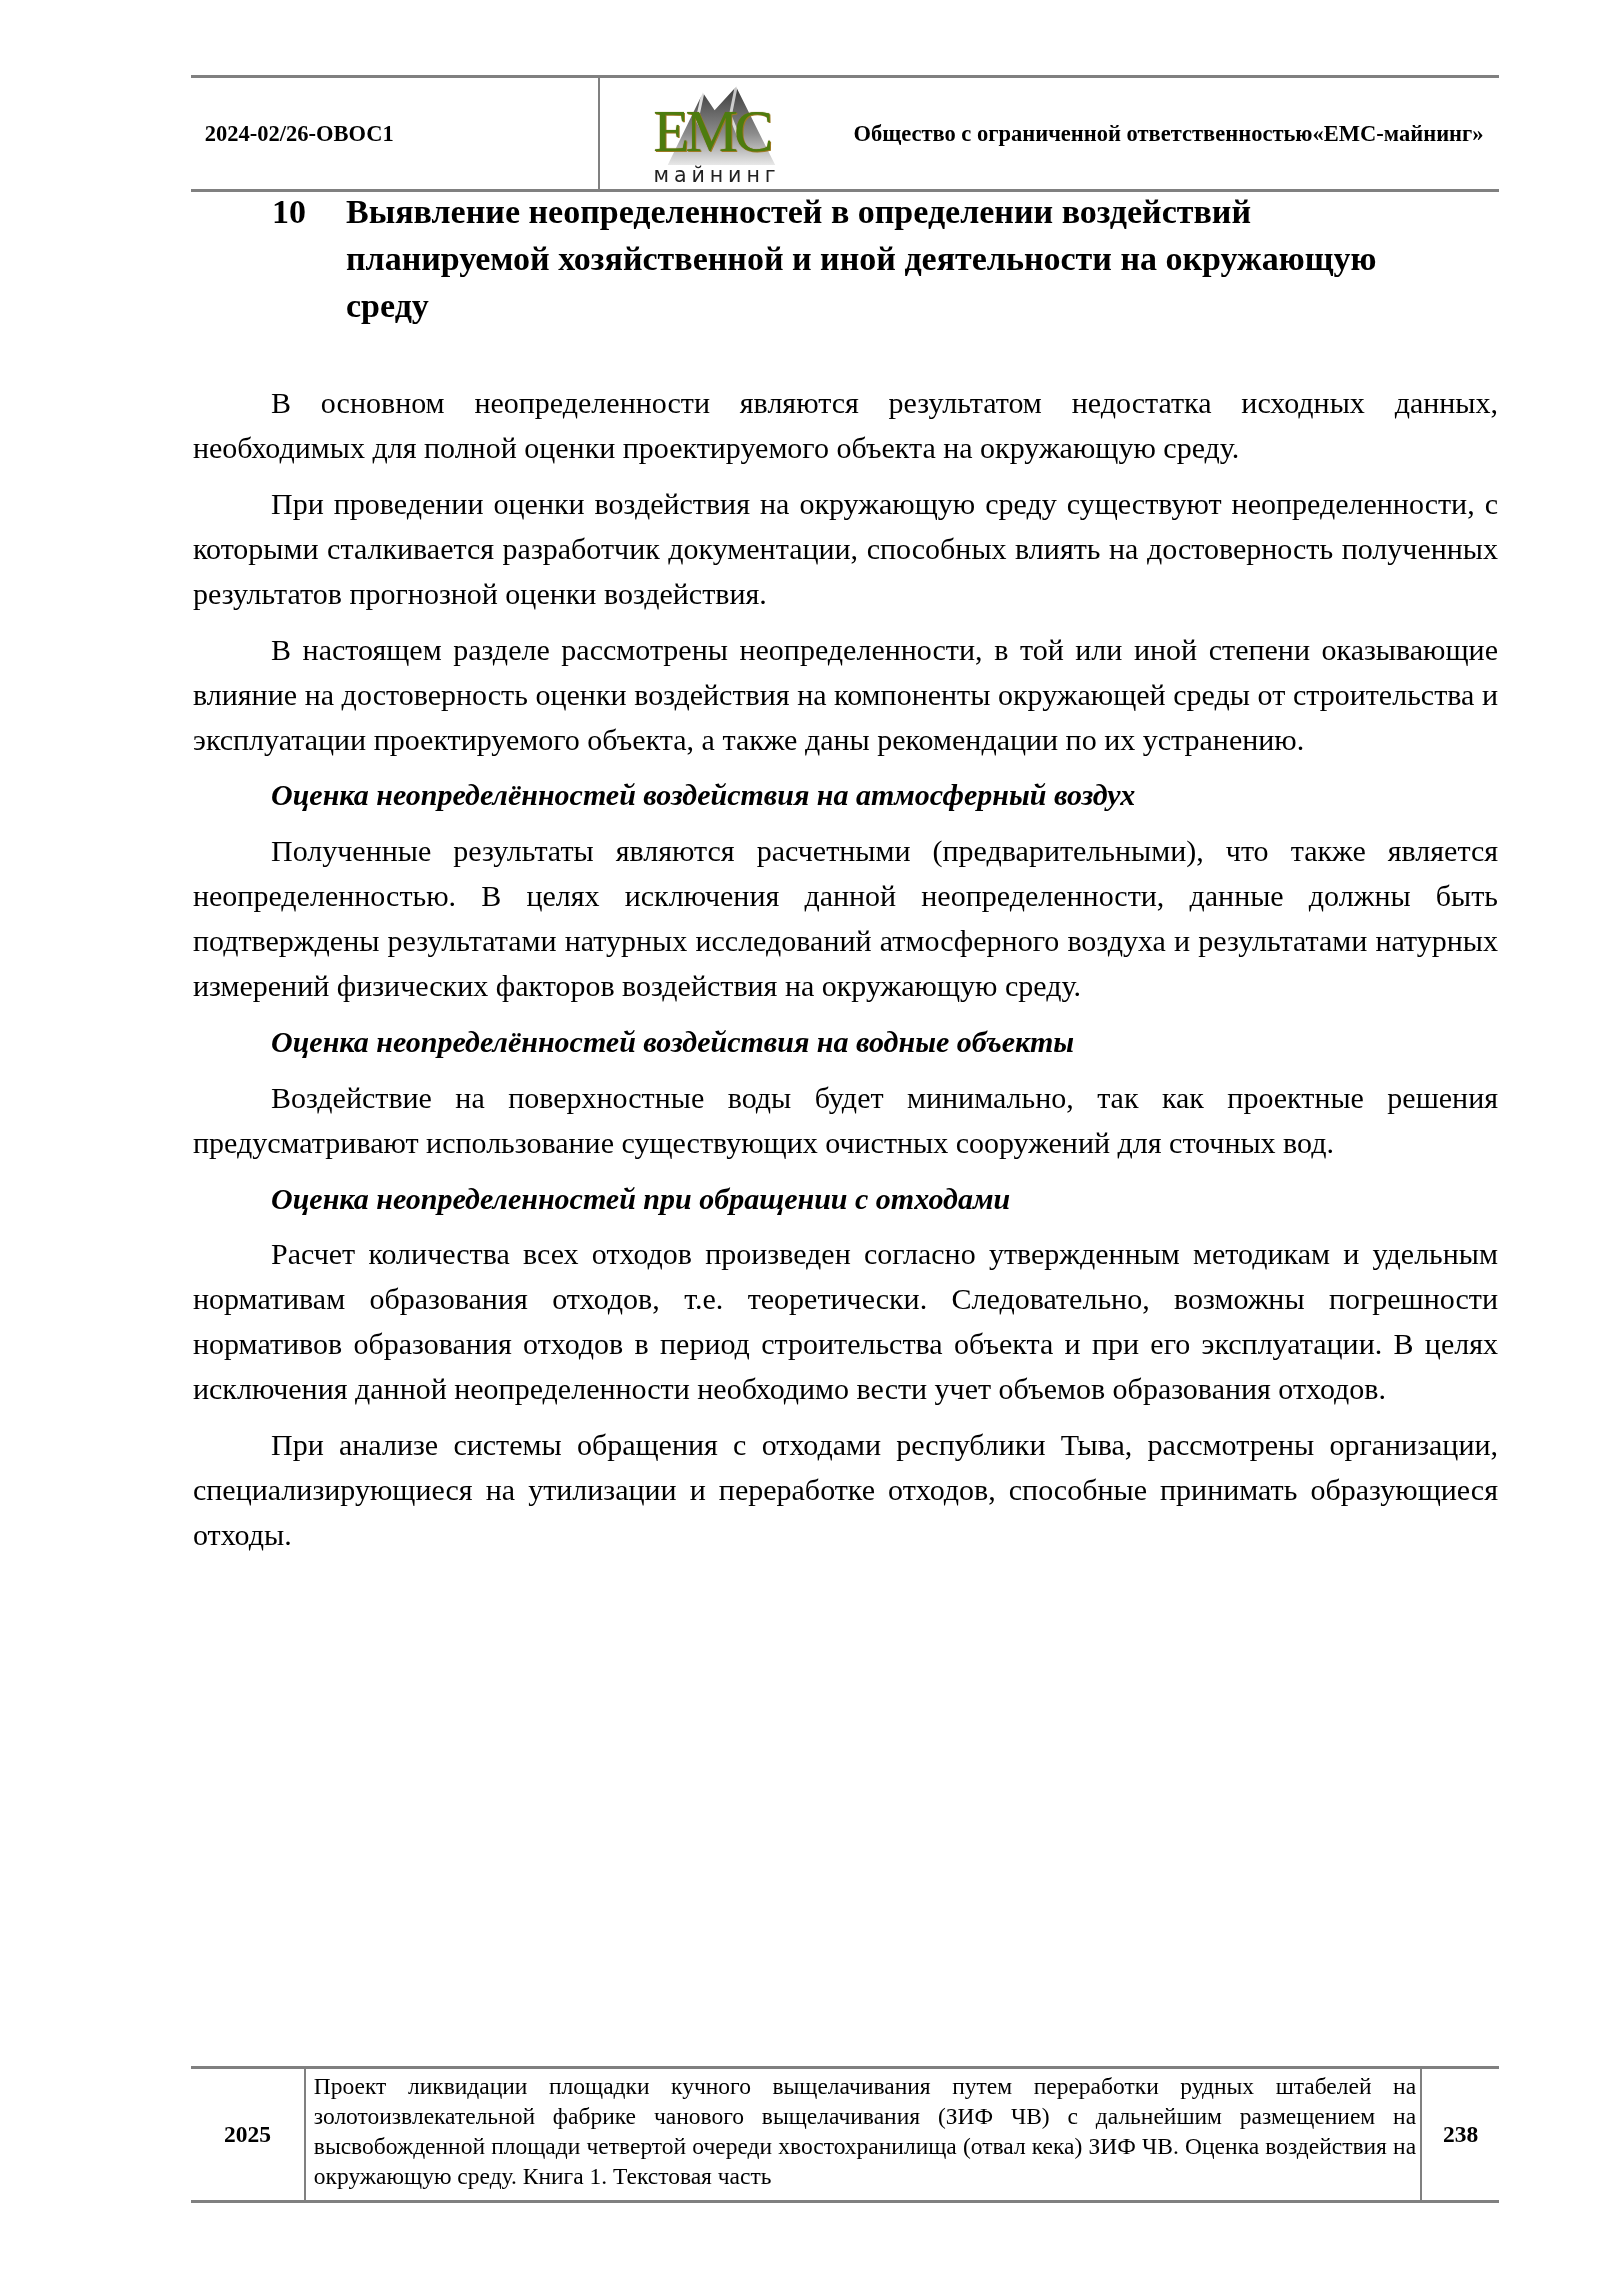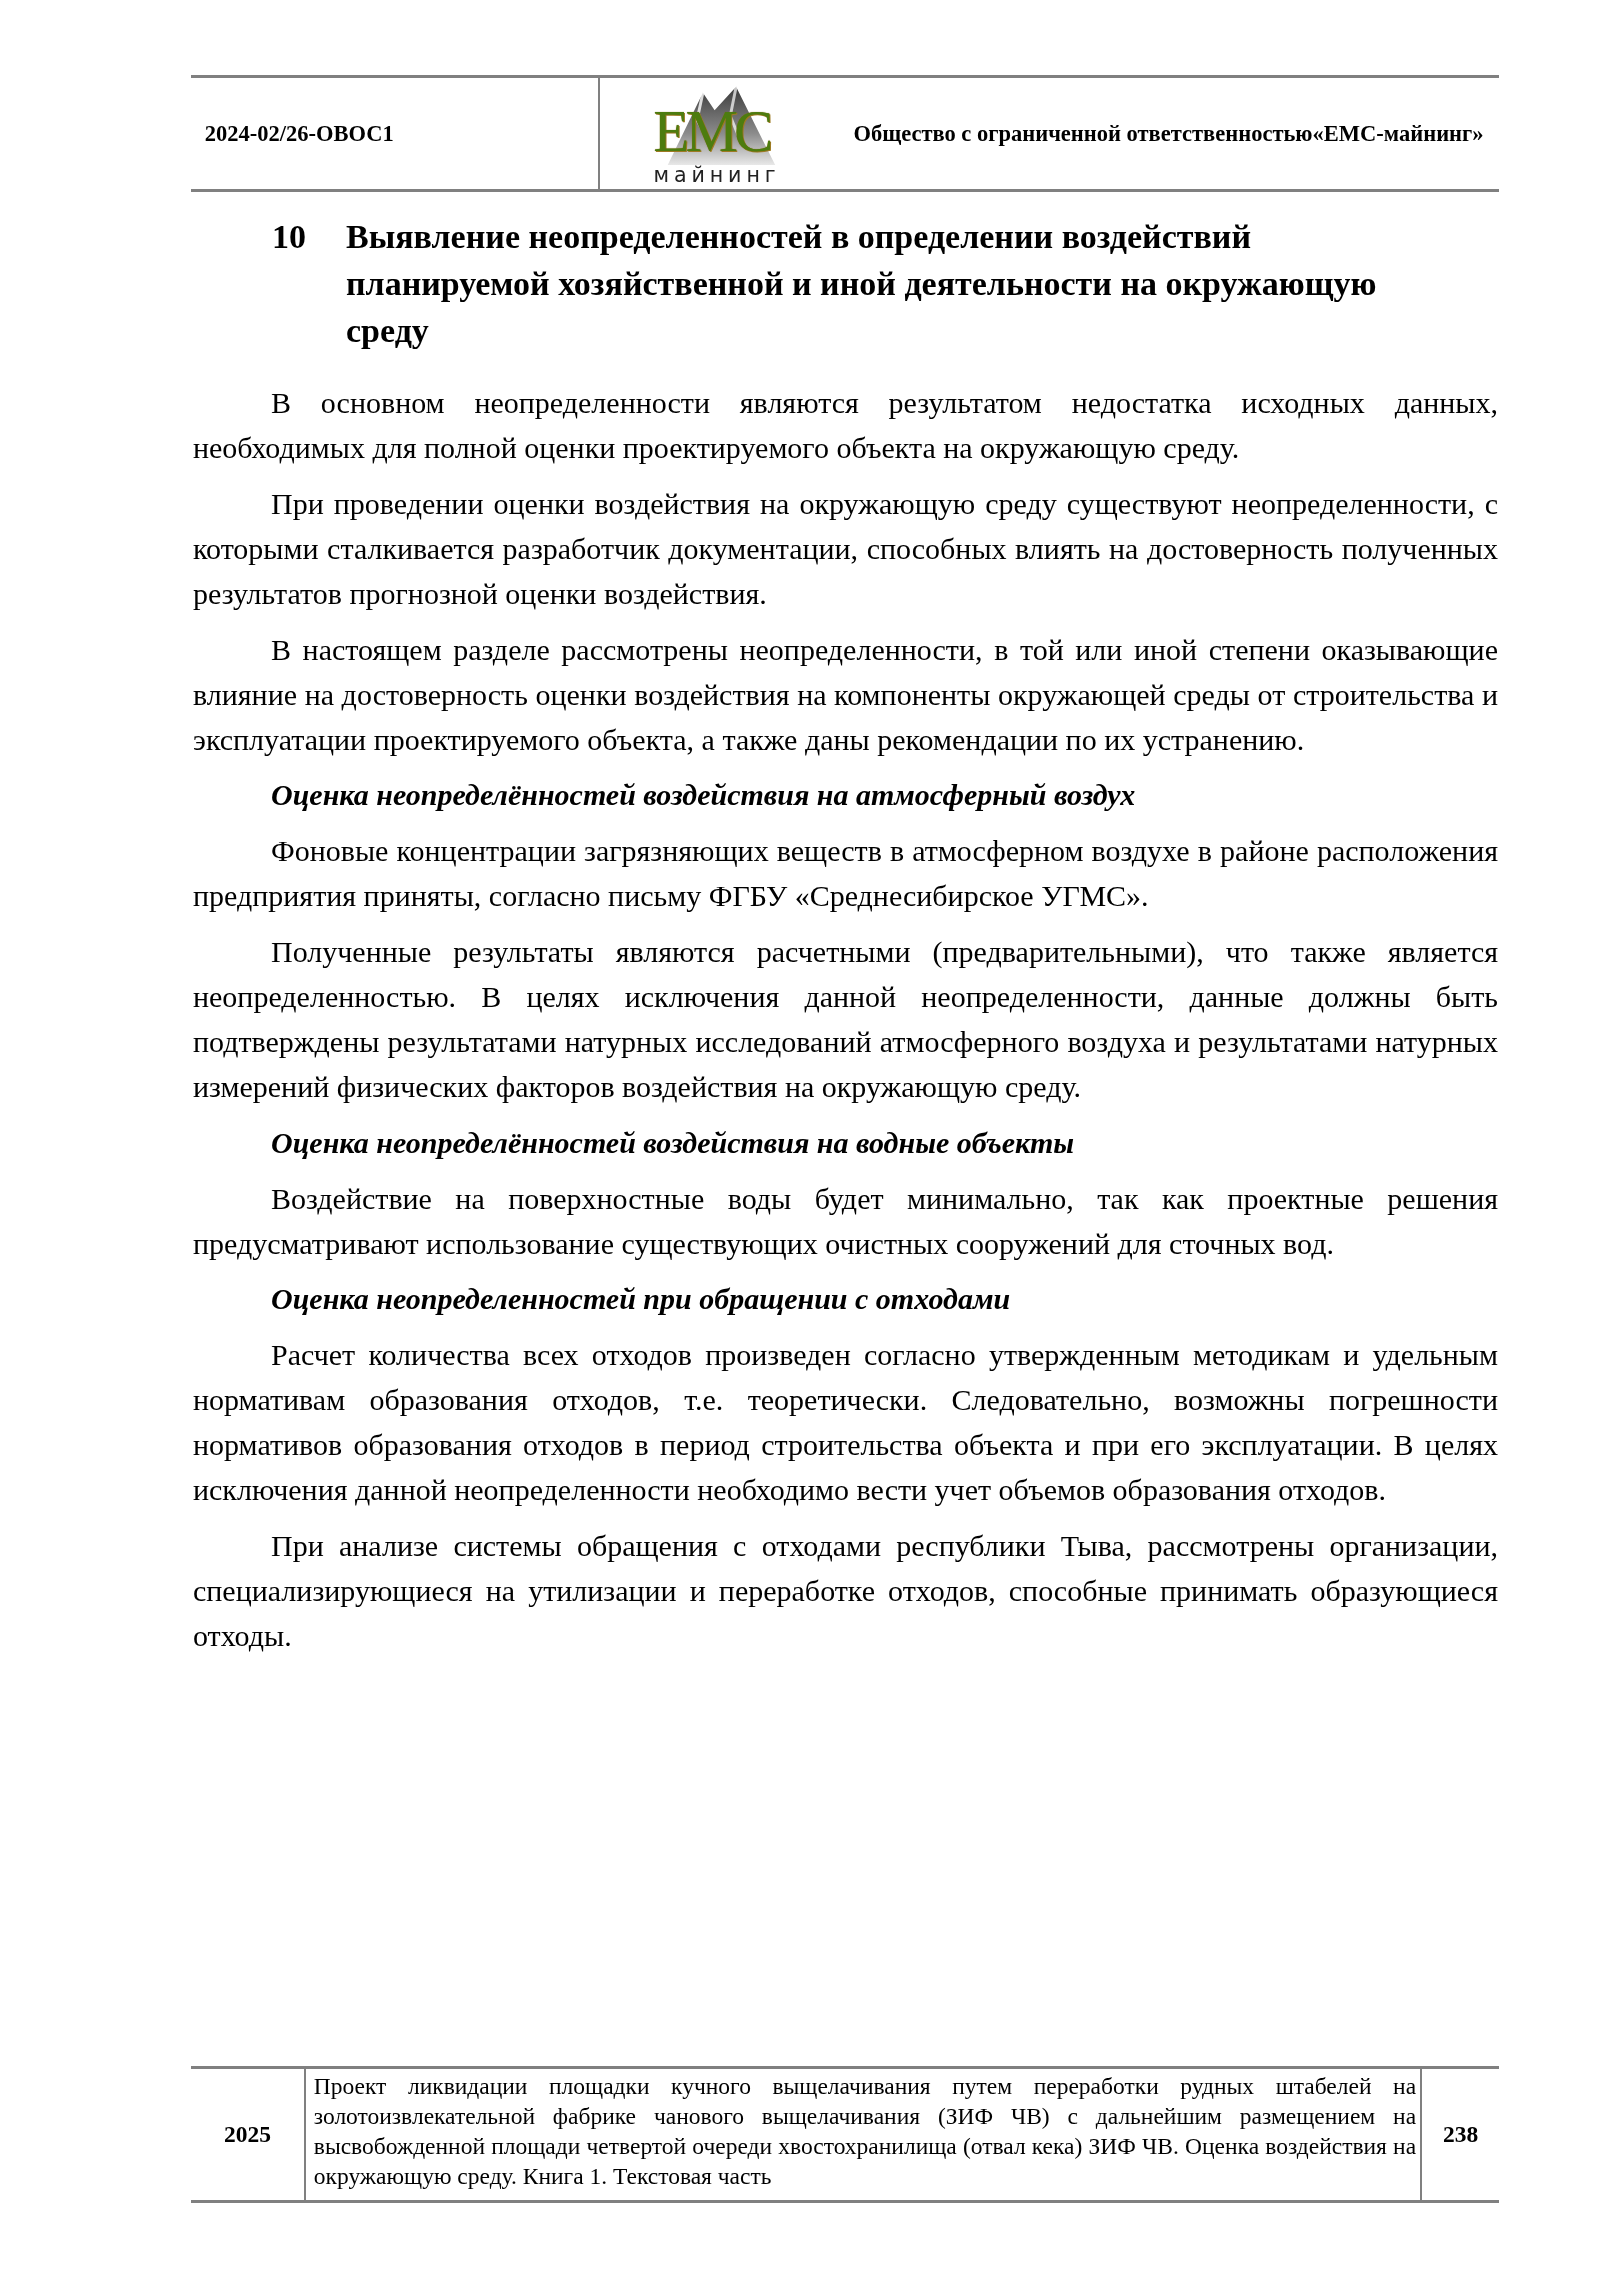--- a/index.html
+++ b/index.html
@@ -19,21 +19,21 @@
   .logo { position:relative; width:147px; height:106px; }
   .logo svg { position:absolute; left:0; top:0; }
   .logo .emc { position:absolute; left:7.8px; top:21.6px; font-family:"Liberation Serif", serif;
                font-size:59px; line-height:59px; letter-spacing:-3.9px; color:#4d7c0f;
                text-shadow:0 0 1px #8a6a1a, 1px 1px 0 #a07d25; }
   .logo .mining { position:absolute; left:0; right:4px; bottom:0; text-align:center;
                   font-family:"DejaVu Sans", sans-serif; font-size:20.6px; letter-spacing:4.9px;
                   color:#222; line-height:21.6px; }
 
   
-  .title { position:absolute; left:272px; top:213px; width:1117px; display:flex;
+  .title { position:absolute; left:272px; top:188px; width:1117px; display:flex;
            font-weight:bold; font-size:34px; line-height:47px; }
   .title .num { width:74px; flex:none; }
   .title .txt { flex:1; }
 
   
   .body { position:absolute; left:193px; top:380px; width:1305px; font-size:30px; line-height:45px; }
   .p { text-indent:78px; text-align:justify; margin:0 0 10.8px 0; }
   .h3 { text-indent:78px; font-style:italic; font-weight:bold; margin:0 0 10.8px 0; }
 
   
@@ -77,21 +77,20 @@
 <div class="title">
   <div class="num">10</div>
   <div class="txt">Выявление неопределенностей в определении воздействий планируемой хозяйственной и иной деятельности на окружающую среду</div>
 </div>
 
 <div class="body">
   <p class="p">В основном неопределенности являются результатом недостатка исходных данных, необходимых для полной оценки проектируемого объекта на окружающую среду.</p>
   <p class="p">При проведении оценки воздействия на окружающую среду существуют неопределенности, с которыми сталкивается разработчик документации, способных влиять на достоверность полученных результатов прогнозной оценки воздействия.</p>
   <p class="p">В настоящем разделе рассмотрены неопределенности, в той или иной степени оказывающие влияние на достоверность оценки воздействия на компоненты окружающей среды от строительства и эксплуатации проектируемого объекта, а также даны рекомендации по их устранению.</p>
   <p class="h3">Оценка неопределённостей воздействия на атмосферный воздух</p>
-  <p class="p">Фоновые концентрации загрязняющих веществ в атмосферном воздухе в районе расположения предприятия приняты, согласно письму ФГБУ «Среднесибирское УГМС».</p>
   <p class="p">Полученные результаты являются расчетными (предварительными), что также является неопределенностью. В целях исключения данной неопределенности, данные должны быть подтверждены результатами натурных исследований атмосферного воздуха и результатами натурных измерений физических факторов воздействия на окружающую среду.</p>
   <p class="h3">Оценка неопределённостей воздействия на водные объекты</p>
   <p class="p">Воздействие на поверхностные воды будет минимально, так как проектные решения предусматривают использование существующих очистных сооружений для сточных вод.</p>
   <p class="h3">Оценка неопределенностей при обращении с отходами</p>
   <p class="p">Расчет количества всех отходов произведен согласно утвержденным методикам и удельным нормативам образования отходов, т.е. теоретически. Следовательно, возможны погрешности нормативов образования отходов в период строительства объекта и при его эксплуатации. В целях исключения данной неопределенности необходимо вести учет объемов образования отходов.</p>
   <p class="p">При анализе системы обращения с отходами республики Тыва, рассмотрены организации, специализирующиеся на утилизации и переработке отходов, способные принимать образующиеся отходы.</p>
 </div>
 
 <div class="ftr">
   <div class="ftr-year">2025</div>

